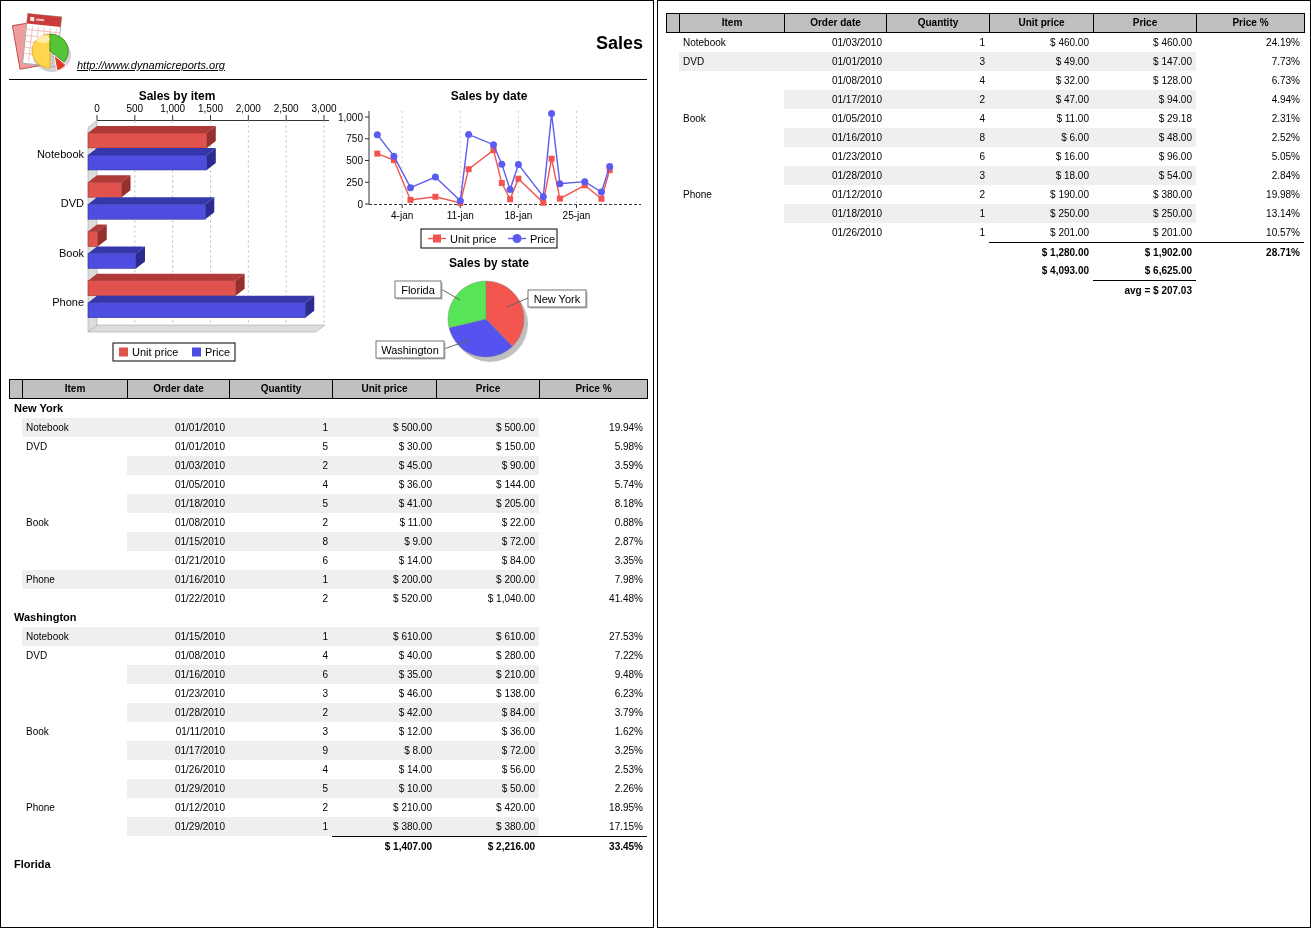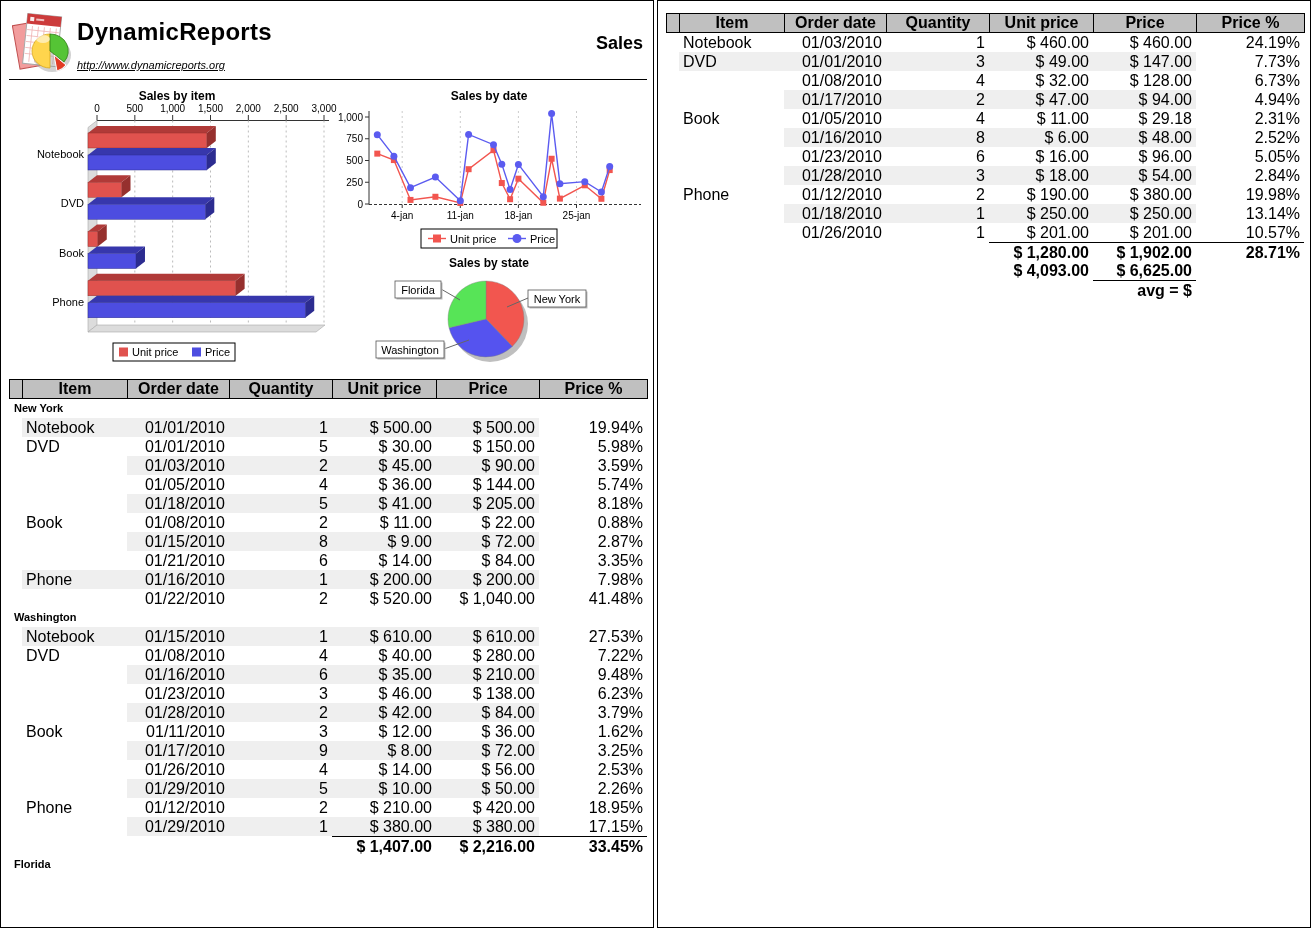--- a/index.html
+++ b/index.html
@@ -15,21 +15,21 @@
   .sales-title { position: absolute; right: 10px; top: 32px; font-size: 18px; font-weight: bold; }
   .hrule { position: absolute; left: 8px; width: 638px; top: 78px; border-top: 1px solid #000; }
 
   .chart { position: absolute; }
   #barchart { left: 8px; top: 86px; }
   #linechart { left: 328px; top: 86px; }
   #piechart { left: 328px; top: 254px; }
   svg text { font-family: "Liberation Sans", sans-serif; }
 
   .tbl { position: absolute; left: 8px; width: 638px; }
-  .trow { display: grid; grid-template-columns: 13px 105px 102px 103px 104px 103px 108px; height: 19px; line-height: 19px; font-size: 16px; color: #000; }
+  .trow { display: grid; grid-template-columns: 13px 105px 102px 103px 104px 103px 108px; height: 19px; line-height: 19px; font-size: 10px; color: #000; }
   .trow.head { height: 20px; line-height: 18px; border-left: 1px solid #000; }
   .th { background: #c0c0c0; font-weight: bold; text-align: center; border-top: 1px solid #000; border-bottom: 1px solid #000; border-right: 1px solid #000; }
   .gh { height: 19px; line-height: 19px; font-size: 11px; font-weight: bold; padding-left: 5px; text-align: left; }
   .cl { text-align: left; padding-left: 4px; overflow: hidden; }
   .cr { text-align: right; padding-right: 4px; overflow: hidden; }
   .sh { background: #efefef; }
   .b { font-weight: bold; }
   .tline { border-top: 1px solid #000; }
   .bline { border-bottom: 1px solid #000; }
   .pfoot { position: absolute; left: 8px; width: 638px; top: 897px; border-top: 1px solid #000; text-align: center; font-weight: bold; font-size: 11px; padding-top: 4px; margin-top: 41px; }
@@ -59,21 +59,20 @@
             <line x1="37" y1="16" x2="37" y2="52"></line>
           <line x1="43" y1="16" x2="43" y2="52"></line>
         </g>
       </g>
       <ellipse cx="40" cy="44" rx="19" ry="17" fill="#999999" opacity="0.45"></ellipse>
       <path d="M38,40 L38,23 A18,17 0 0 0 38,57 Z" fill="#ffd54d" stroke="#d8a820" stroke-width="0.8"></path>
       <path d="M38,40 L38,23 A18,17 0 0 1 52,51 Z" fill="#55c435" stroke="#2e7d14" stroke-width="0.8"></path>
       <path d="M42,44 L54,54 A18,17 0 0 1 45,60 Z" fill="#e23b25" stroke="#ffffff" stroke-width="1"></path>
       <ellipse cx="31" cy="28" rx="7" ry="4" fill="#ffffff" opacity="0.55"></ellipse>
     </svg>
-    <div class="brand">DynamicReports</div>
     <div class="url">http://www.dynamicreports.org</div>
     <div class="sales-title">Sales</div>
     <div class="hrule"></div>
 
     <svg id="barchart" class="chart" width="330" height="278" viewBox="0 0 330 278">
         <text x="168" y="13" text-anchor="middle" font-size="12" fill="#000" font-weight="bold">Sales by item</text>
         <text x="88" y="25" text-anchor="middle" font-size="10" fill="#000">0</text>
         <line x1="88" y1="28" x2="88" y2="33.5" stroke="#333" stroke-width="1"></line>
         <text x="125.83333333333333" y="25" text-anchor="middle" font-size="10" fill="#000">500</text>
         <line x1="125.83333333333333" y1="28" x2="125.83333333333333" y2="33.5" stroke="#333" stroke-width="1"></line>

